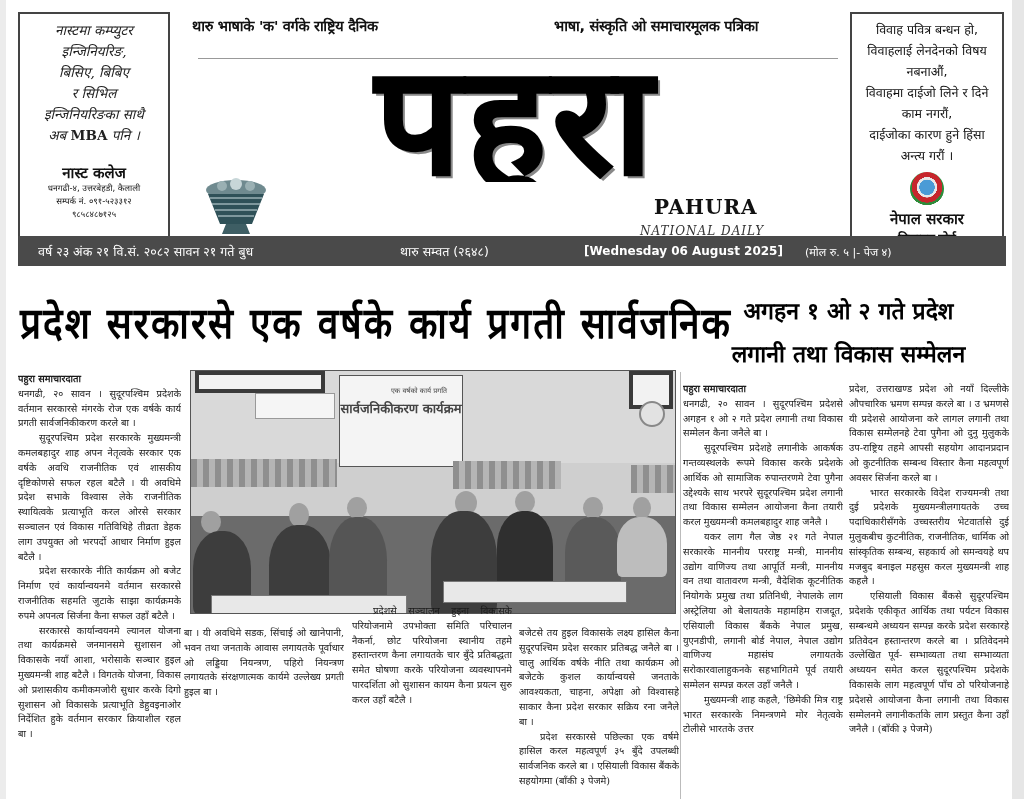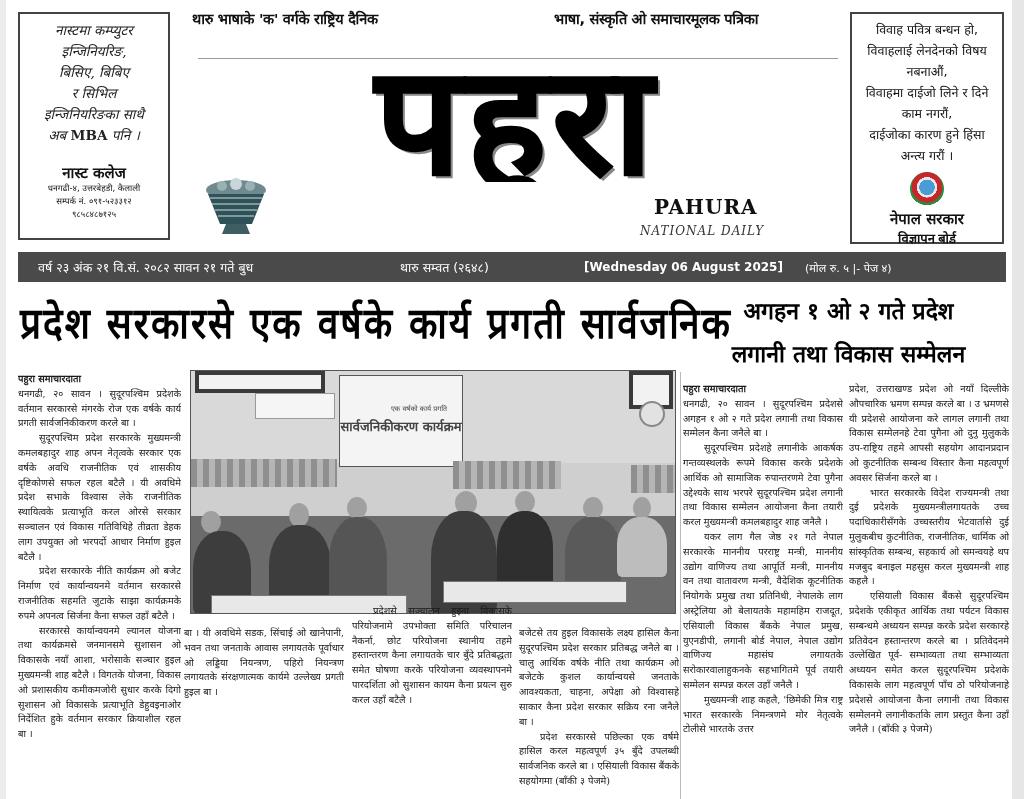--- a/index.html
+++ b/index.html
@@ -16,36 +16,36 @@
   .ad-left .small { font-family: "DejaVu Sans", sans-serif; font-size: 8.5px; line-height: 13px; }
 
   .ad-right { left: 844px; top: 12px; width: 154px; height: 232px; padding: 5px 3px; }
   .ad-right .ad-lines div { font-family: "DejaVu Sans", sans-serif; font-size: 12.5px; line-height: 21px; color: #111; }
   .ad-right .emblem { width: 34px; height: 34px; margin: 6px auto 4px; border-radius: 50%;
     background: radial-gradient(circle at 50% 45%, #4a9bd6 0 30%, #e8e8e8 31% 40%, #c6262c 41% 60%, #2e8b3a 61% 70%, #fff 71%); }
   .ad-right .gov { font-family: "DejaVu Sans", sans-serif; font-weight: bold; font-size: 15px; line-height: 18px; }
   .ad-right .board { font-family: Liberation Serif, serif; font-weight: bold; font-size: 13px; line-height: 22px; }
 
   
-  .tagline { position: absolute; top: 8px; font-family: "DejaVu Sans", sans-serif; font-weight: bold; font-size: 14.5px; color: #111; letter-spacing: -0.3px; }
+  .tagline { position: absolute; top: 15px; font-family: "DejaVu Sans", sans-serif; font-weight: bold; font-size: 14.5px; color: #111; letter-spacing: -0.3px; }
   .tag-left { left: 186px; }
   .tag-right { left: 548px; }
   .tag-rule { position: absolute; left: 192px; top: 58px; width: 640px; height: 1px; background: #999; }
 
   
   .logo { position: absolute; left: 196px; top: 60px; width: 630px; height: 122px;
     font-family: "DejaVu Sans", sans-serif; font-weight: bold; font-size: 150px; line-height: 122px;
     color: #000; text-align: center; letter-spacing: 6px; overflow: hidden;
     -webkit-text-stroke: 2px #000; text-shadow: 3px 3px 0 #888; }
   .basket { position: absolute; left: 190px; top: 176px; width: 80px; height: 64px; }
   .pahura-en { position: absolute; left: 648px; top: 195px; font-family: "DejaVu Serif", serif; font-weight: bold; font-size: 20px; letter-spacing: 1px; }
   .pahura-sub { position: absolute; left: 634px; top: 224px; font-family: "DejaVu Serif", serif; font-style: italic; font-size: 12px; letter-spacing: 1px; color: #333; }
 
   
-  .info-bar { position: absolute; left: 12px; top: 252px; width: 988px; height: 30px; background: #4a4a4a; color: #fff;
+  .info-bar { position: absolute; left: 12px; top: 236px; width: 988px; height: 30px; background: #4a4a4a; color: #fff;
     font-family: "DejaVu Sans", sans-serif; font-size: 12.5px; display: flex; align-items: center; white-space: nowrap; text-align: right; }
   .info-bar span { position: absolute; }
   .ib-issue { left: 20px; }
   .ib-tharu { left: 382px; }
   .ib-date { left: 566px; font-weight: bold; font-size: 12px; }
   .ib-price { left: 787px; font-size: 11px; }
 
   
   .headline-main { position: absolute; left: 14px; top: 290px; width: 660px; font-family: "DejaVu Sans", sans-serif; font-weight: bold;
     font-size: 37px; line-height: 60px; letter-spacing: 2px; color: #000; white-space: nowrap; transform: scaleY(1.15); transform-origin: top left; }
@@ -63,21 +63,21 @@
   .col4 { left: 513px; top: 626px; width: 160px; height: 173px; }
   .col5 { left: 677px; top: 382px; width: 160px; height: 417px; }
   .col6 { left: 843px; top: 382px; width: 160px; height: 417px; }
 
   
   .photo { position: absolute; left: 184px; top: 370px; width: 486px; height: 244px; border: 1px solid #555;
     background: linear-gradient(#d9d9d9 0 38%, #cfcfcf 38% 60%, #6b6b6b 60% 100%); overflow: hidden; }
   .photo .window { position: absolute; background: #f2f2f2; border: 4px solid #3a3a3a; }
   .photo .banner { position: absolute; left: 148px; top: 4px; width: 124px; height: 92px; background: #f4f4f4; border: 1px solid #555; text-align: center;
     font-family: "DejaVu Sans", sans-serif; color: #444; }
-  .photo .banner .b1 { font-size: 7px; margin-top: 28px; padding-left: 36px; }
+  .photo .banner .b1 { font-size: 7px; margin-top: 10px; padding-left: 36px; }
   .photo .banner .b2 { font-size: 13px; font-weight: bold; margin-top: 4px; }
   .photo .curtain { position: absolute; height: 28px; background: repeating-linear-gradient(90deg, #8f8f8f 0 6px, #b5b5b5 6px 12px); }
   .photo .person { position: absolute; border-radius: 45% 45% 10% 10%; background: #3d3d3d; }
   .photo .head { position: absolute; border-radius: 50%; background: #a0a0a0; }
   .photo .table { position: absolute; background: #e8e8e8; border: 1px solid #777; }
   .photo .fan { position: absolute; left: 448px; top: 30px; width: 26px; height: 26px; border-radius: 50%; border: 2px solid #888; background: #e2e2e2; }
   .photo .ac { position: absolute; left: 64px; top: 22px; width: 80px; height: 26px; background: #f5f5f5; border: 1px solid #999; }
 
   .vrule { position: absolute; width: 1px; background: #bbb; }
   .right-edge { position: absolute; left: 1012px; top: 0; width: 12px; height: 799px; background: #e6e6e6; }

